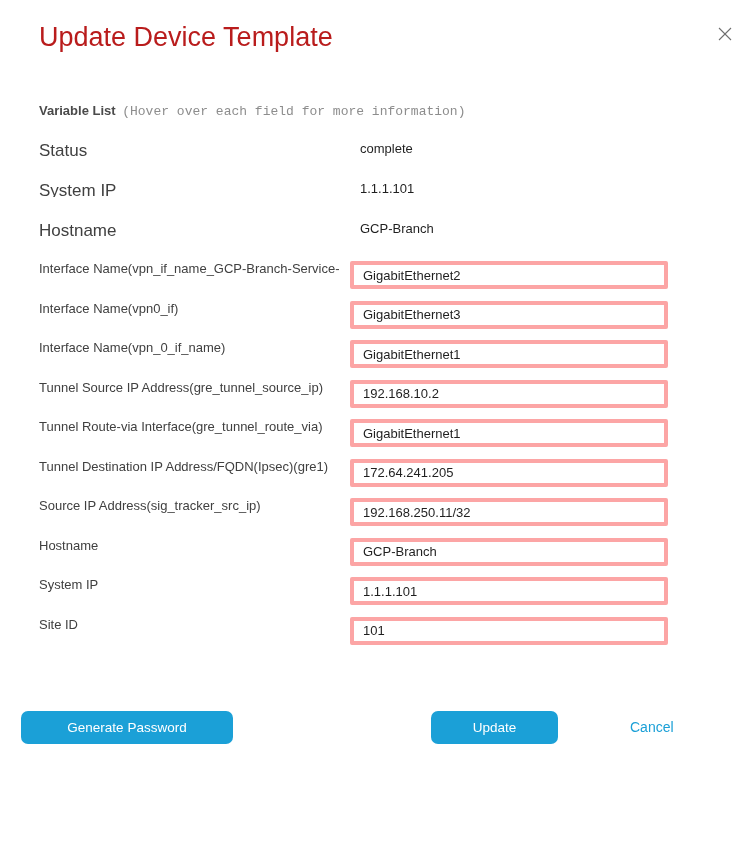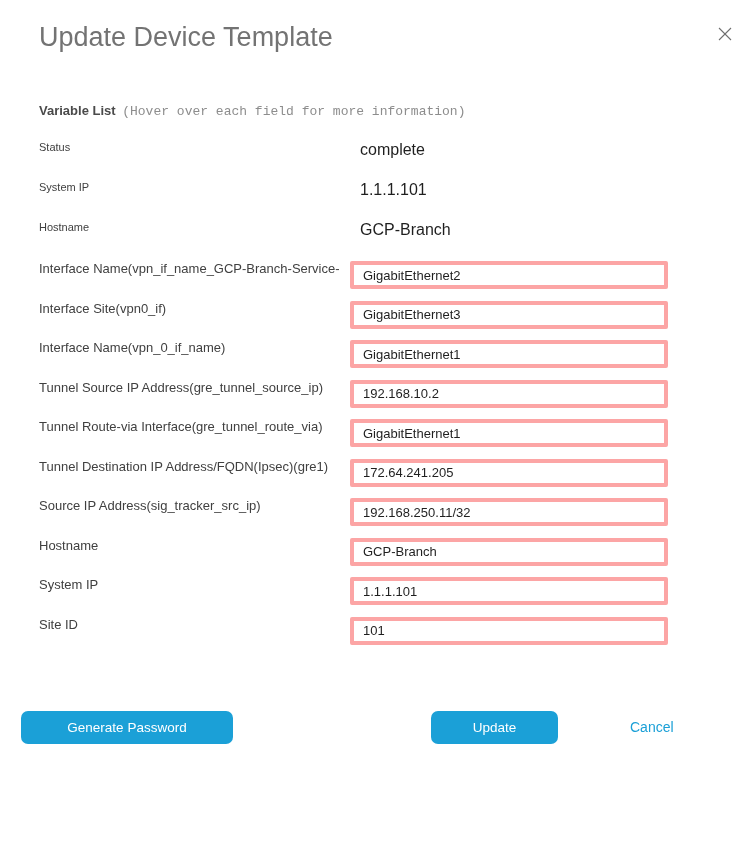--- a/index.html
+++ b/index.html
@@ -15,35 +15,35 @@
   .modal { width: 752px; height: 865px; background: #fff; position: relative; }
   .close {
     position: absolute; top: 6px; right: 19px;
     width: 16px; height: 16px; cursor: pointer;
     display: flex; align-items: center; justify-content: center;
   }
   .content { padding-left: 39px; padding-right: 0; }
   h1.title {
     margin-top: 20px;
     font-size: 27px; line-height: 34px;
-    font-weight: 400; color: #737373;
+    font-weight: 400; color: #b91c1c;
   }
   .section-header { margin-top: 49px; font-size: 13px; line-height: 16px; }
   .sh-bold { font-weight: 700; color: #4a4a4a; }
   .sh-note { color: #8d8d8d; margin-left: 3px; font-family: Liberation Mono, monospace; }
 
   .static-rows { margin-top: 21px; }
   .static-row { display: flex; height: 16px; margin-bottom: 24px; }
   .static-row.extra-gap { margin-top: 18px; }
   .static-row .label {
-    width: 311px; font-size: 11px; color: #404040;
+    width: 311px; font-size: 17px; color: #404040;
     white-space: nowrap; overflow: hidden;
   }
   .static-row .value {
-    padding-left: 10px; font-size: 16px; color: #1f1f1f;
+    padding-left: 10px; font-size: 13px; color: #1f1f1f;
   }
 
   .input-rows { margin-top: 16px; }
   .input-row { display: flex; align-items: flex-start; height: 28px; margin-bottom: 11.5px; }
   .input-row .label {
     width: 311px; font-size: 13px; color: #404040;
     white-space: nowrap; overflow: hidden; flex: 0 0 311px;
   }
   .field-input {
     width: 318px; height: 28px;
@@ -106,21 +106,21 @@
   </div>
 </div>
 
     <div class="input-rows" id="input-rows">
   <div class="input-row">
     <div class="label">Interface Name(vpn_if_name_GCP-Branch-Service-</div>
     <input type="text" class="field-input" value="GigabitEthernet2" style="">
   </div>
 
   <div class="input-row">
-    <div class="label">Interface Site(vpn0_if)</div>
+    <div class="label">Interface Name(vpn0_if)</div>
     <input type="text" class="field-input" value="GigabitEthernet3" style="">
   </div>
 
   <div class="input-row">
     <div class="label">Interface Name(vpn_0_if_name)</div>
     <input type="text" class="field-input" value="GigabitEthernet1" style="">
   </div>
 
 
   <div class="input-row">

